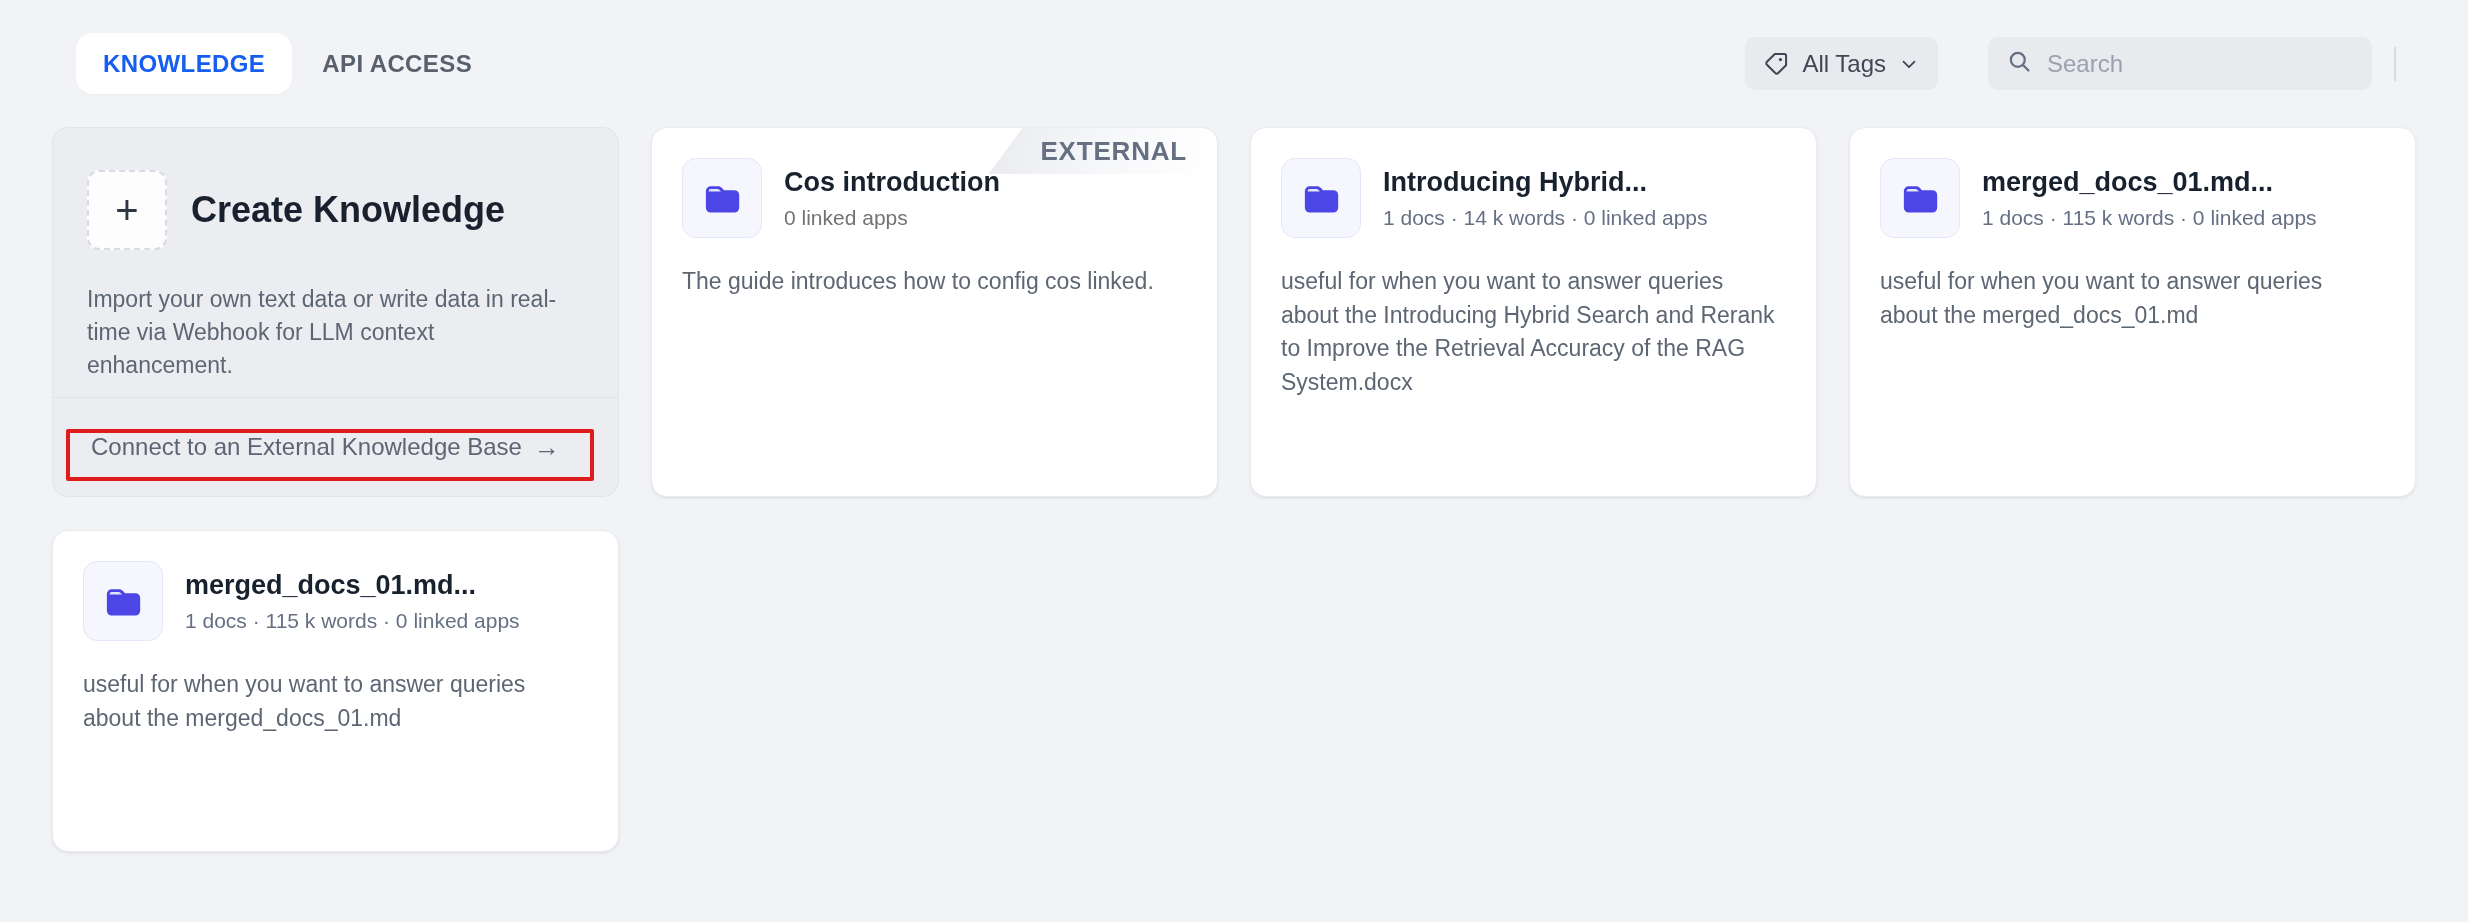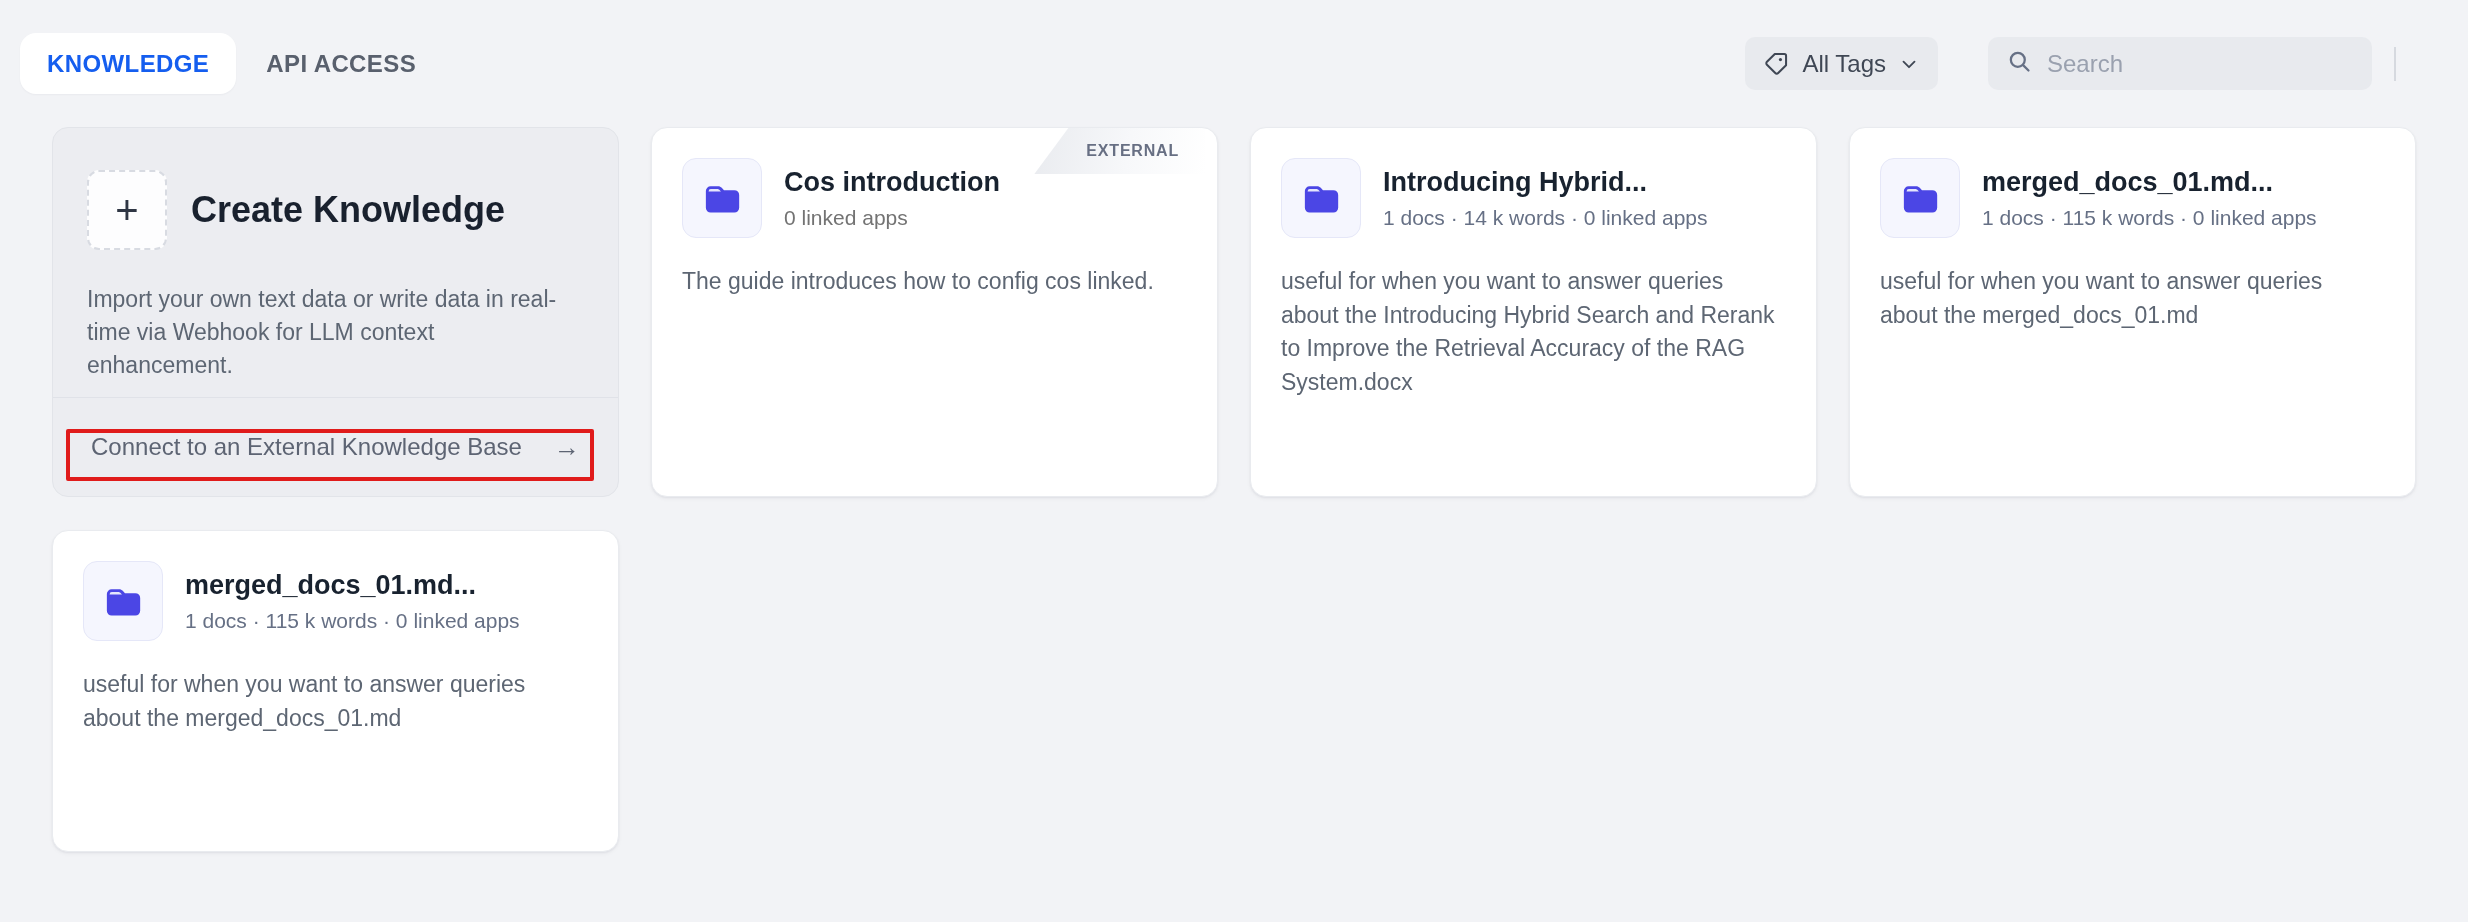--- a/index.html
+++ b/index.html
@@ -8,21 +8,21 @@
     font-family: "Liberation Sans", "DejaVu Sans", sans-serif;
     background: var(--page-bg, #F2F3F6);
     color: #18222F;
   }
 
   
   .topbar {
     position: relative;
     height: 61px;
     margin-top: 33px;
-    padding: 0 20px;
+    padding: 0 76px;
     display: flex;
     align-items: flex-start;
   }
   .tabs { display: flex; align-items: center; gap: 30px; }
   .tab {
     font-size: 24px; font-weight: 700; letter-spacing: .4px;
     color: #59606D; cursor: pointer; white-space: nowrap;
   }
   .tab.active {
     background: #FFFFFF;
@@ -101,21 +101,20 @@
     margin-top: 33px; padding: 0 34px;
     font-size: 23px; line-height: 33px; color: #5D6673;
   }
   .create-footer {
     position: absolute; left: 0; right: 0; bottom: 0; height: 99px;
     border-top: 1px solid #E0E2E8;
     display: flex; align-items: center;
     padding: 0 38px;
     font-size: 24px; font-weight: 500; color: #5D6473;
     cursor: pointer;
-    justify-content: space-between;
   }
   .create-footer .arrow { margin-left: 12px; font-size: 26px; color: #5D6473; }
   .annotation-box {
     position: absolute; left: 13px; top: 301px;
     width: 528px; height: 52px;
     border: 4px solid var(--annotation-red, #E01B1B);
     border-radius: 2px;
     pointer-events: none;
   }
 
@@ -124,26 +123,26 @@
     position: relative;
     min-height: 322px;
     background: #FFFFFF;
     border: 1px solid #E9EBEF;
     border-radius: 16px;
     box-shadow: 0 2px 4px rgba(16,24,40,.04), 0 1px 2px rgba(16,24,40,.05);
     overflow: hidden;
     cursor: pointer;
   }
   .kcard .badge {
-    position: absolute; top: 0; right: 12px; height: 46px;
+    position: absolute; top: 0; right: 4px; height: 46px;
     display: flex; align-items: center;
     padding: 0 26px 0 52px;
     clip-path: polygon(34px 0, 100% 0, 100% 100%, 0 100%);
     background: linear-gradient(100deg, #E9EBEF 0%, #F7F8FA 55%, rgba(255,255,255,0) 100%);
-    font-size: 16px; font-weight: 700; letter-spacing: .8px;
+    font-size: 26px; font-weight: 700; letter-spacing: .8px;
     color: #676F83;
   }
   .khead {
     display: flex; align-items: center; gap: 22px;
     padding: 30px 30px 0 30px;
   }
   .folder-tile {
     width: 80px; height: 80px; flex: 0 0 80px;
     background: #F5F6FE; border: 1px solid #E5E7F8; border-radius: 14px;
     display: flex; align-items: center; justify-content: center;

